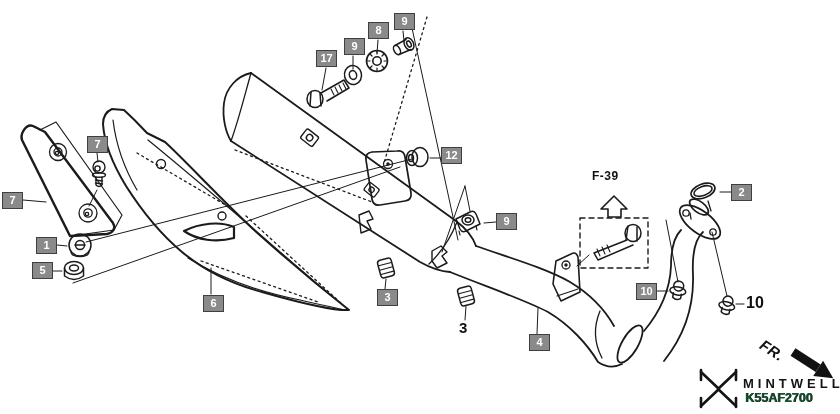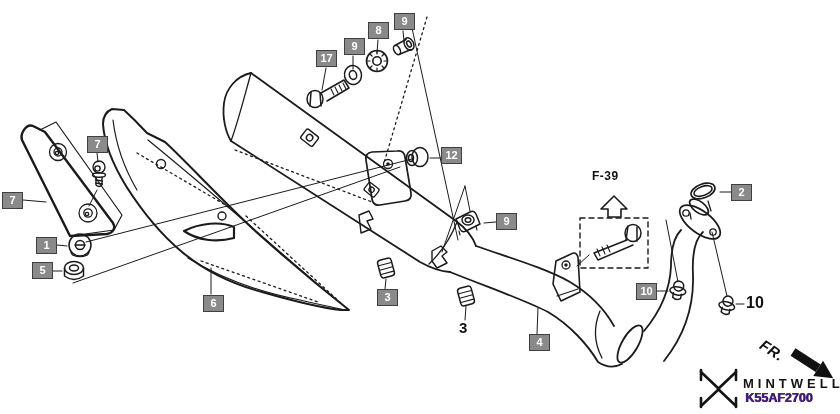--- a/index.html
+++ b/index.html
@@ -21,21 +21,21 @@
   .t10{left:746px;top:294px;font-size:16px;}
   .f39{left:592px;top:169px;font-size:12px;letter-spacing:.5px;}
   .fr{
     left:766px;top:336px;font-size:15px;font-style:italic;
     transform:rotate(33deg);transform-origin:left top;letter-spacing:.5px;
   }
   .brand{
     left:743px;top:376px;font-size:13px;letter-spacing:4px;color:#141414;
   }
   .code{
-    left:745px;top:391px;font-size:12.5px;color:#4c1d95;
+    left:745px;top:391px;font-size:12.5px;color:#14532d;
     text-shadow:.7px 0 0 #141414;
   }
 </style>
 </head>
 <body>
 
 <div id="stage">
 
 <svg id="art" width="840" height="414" viewBox="0 0 840 414" fill="none" stroke="#1b1b1b" stroke-width="1.8" stroke-linecap="round" stroke-linejoin="round">
 

